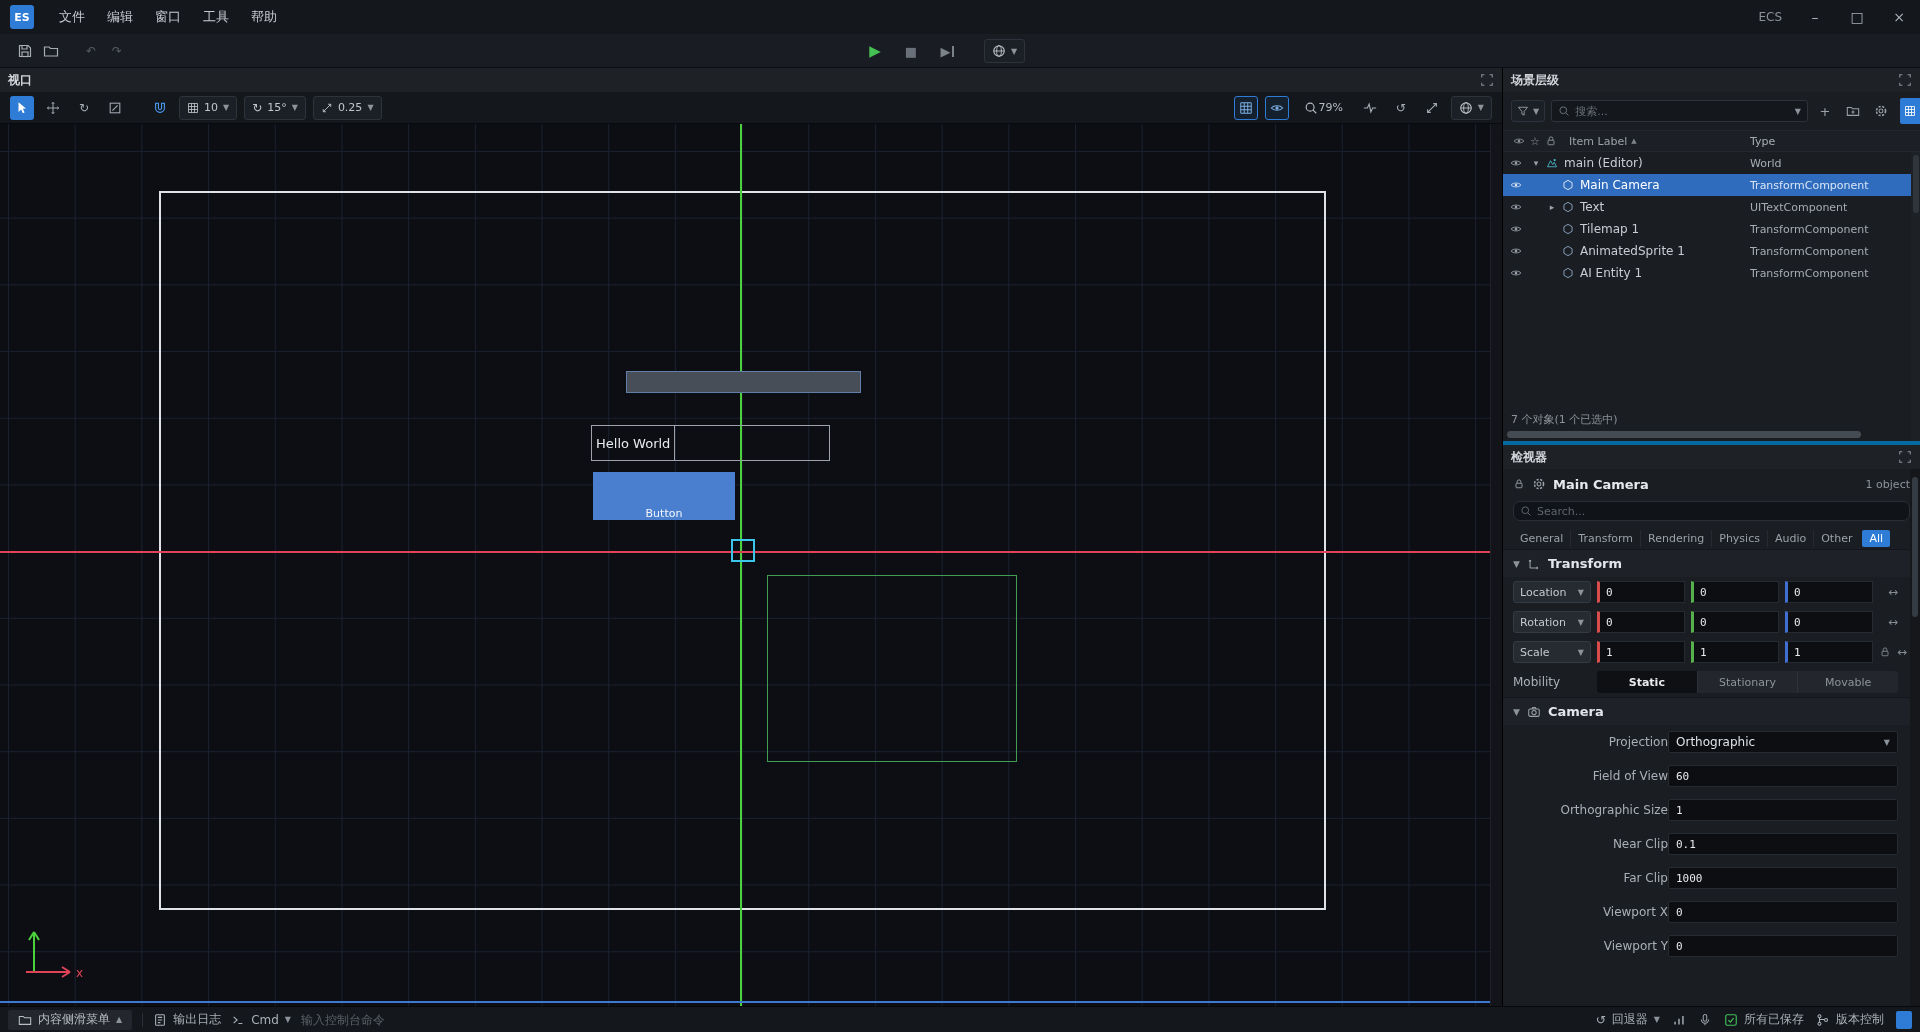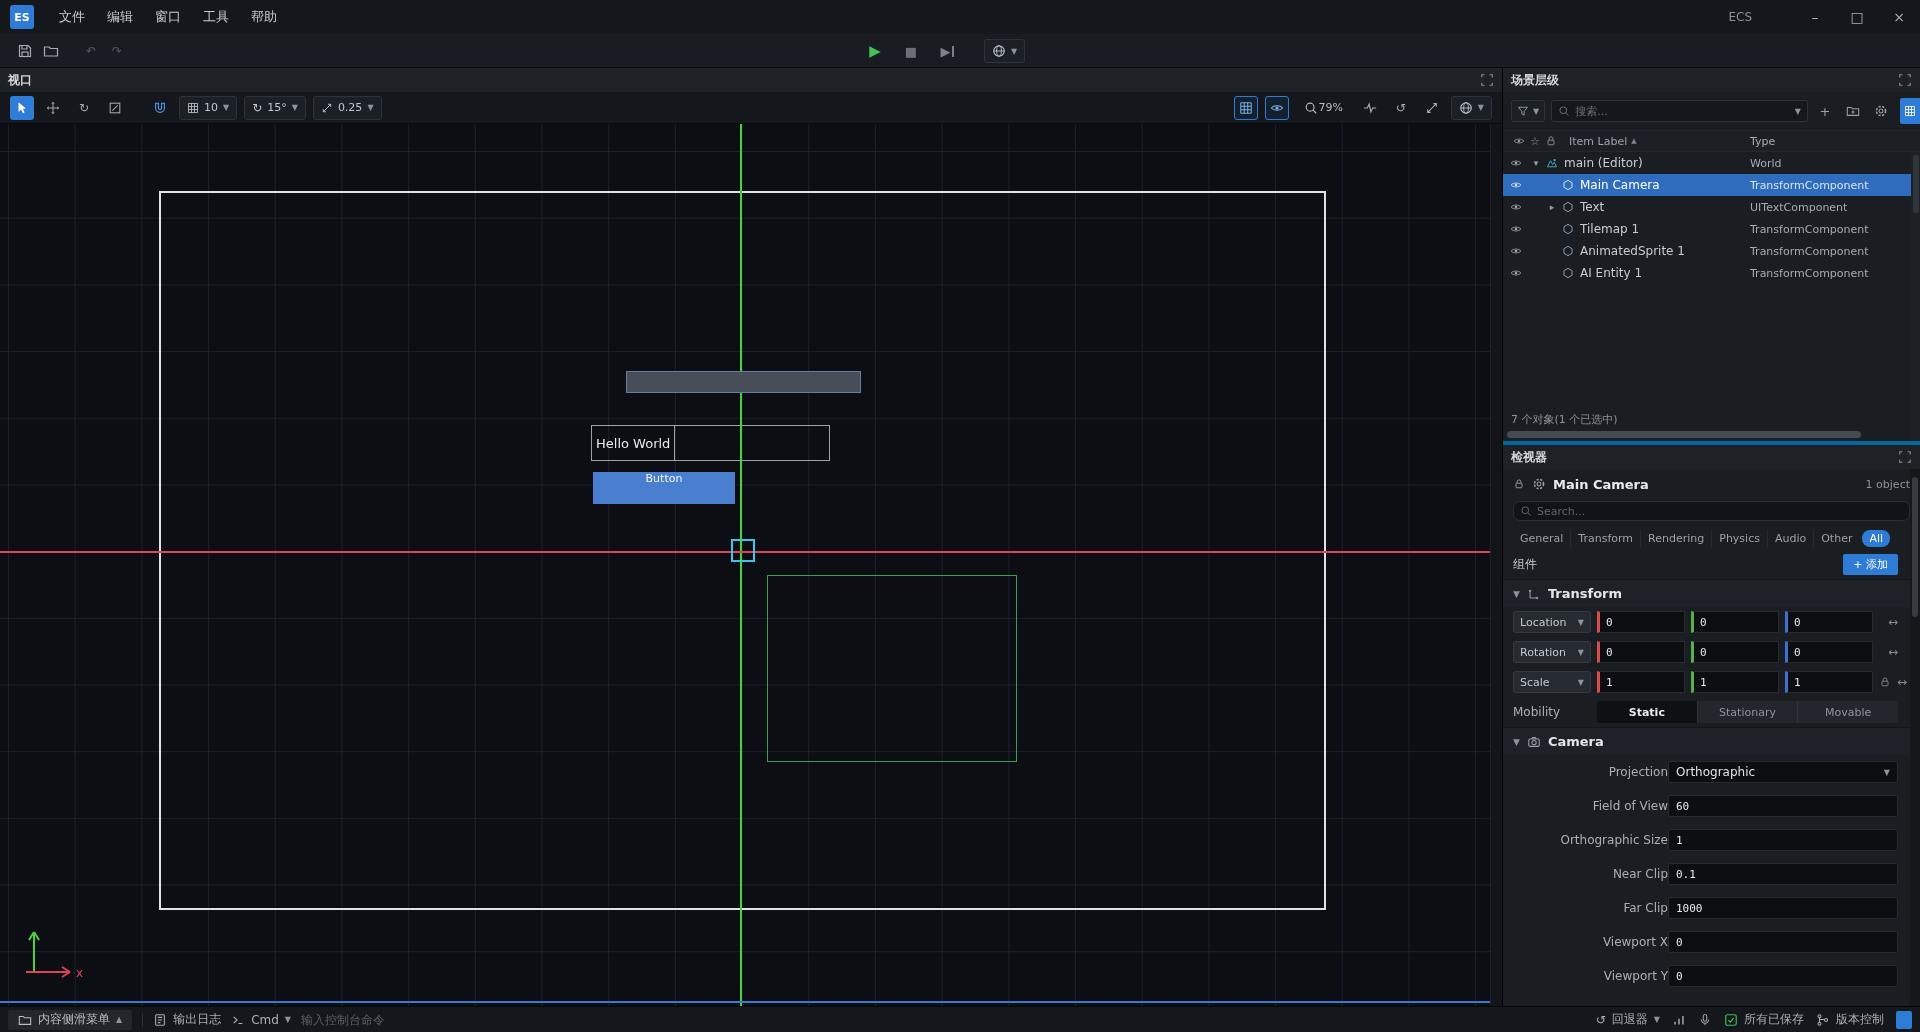--- a/index.html
+++ b/index.html
@@ -16,21 +16,21 @@
   .ic14 { width:14px; height:14px; }
   .ic12 { width:12px; height:12px; }
   .glyph { display:inline-block; line-height:1; }
 
   
   .titlebar { height:34px; background:#14171c; display:flex; align-items:center; padding:0 0 0 10px; flex:none; }
   .logo { width:24px; height:24px; border-radius:3px; background:#2e7cd6; color:#fff; font-weight:bold;
           font-size:11px; display:flex; align-items:center; justify-content:center; margin-right:14px; }
   .menu-item { padding:0 11px; font-size:13px; color:#c6cad0; height:34px; display:flex; align-items:center; }
   .tb-right { margin-left:auto; display:flex; align-items:center; }
-  .ecs-label { color:#8b9099; font-size:12px; margin-right:42px; }
+  .ecs-label { color:#8b9099; font-size:12px; margin-right:12px; }
   .win-btn { width:42px; height:34px; display:flex; align-items:center; justify-content:center; color:#aab0b8; font-size:14px; }
 
   
   .toolbar { height:34px; background:#191c22; border-bottom:1px solid #0a0c0f; display:flex; align-items:center;
              padding:0 12px; position:relative; flex:none; }
   .tbtn { width:26px; height:26px; display:flex; align-items:center; justify-content:center; color:#a7adb5; border-radius:3px; }
   .tbtn.dim { color:#565c64; }
   .center-cluster { position:absolute; left:862px; top:0; height:34px; display:flex; align-items:center; gap:10px; }
   .play { color:#45c054; font-size:15px; }
   .stop { color:#697079; font-size:13px; }
@@ -63,22 +63,22 @@
     background-size:66.7px 66.7px; background-position:8px 0,0 27px; }
   .vstrip { width:12px; background:#121419; border-left:1px solid #1e2127; flex:none; }
 
   .cam-bounds { position:absolute; left:159px; top:67px; width:1167px; height:719px; border:2px solid #dfe2e6; }
   .axis-y { position:absolute; left:740px; top:0; bottom:0; width:2px; background:#4ad13c; }
   .axis-x { position:absolute; top:427px; left:0; right:0; height:2px; background:#e04358; }
   .gray-bar { position:absolute; left:626px; top:247px; width:235px; height:22px; background:#484e57; border:1px solid #5f7ea8; }
   .hello-box { position:absolute; left:591px; top:301px; width:239px; height:36px; border:1px solid #9ea3ab;
                display:flex; align-items:center; padding-left:4px; font-size:13px; color:#e9ebee; }
   .hello-box .inner-edge { position:absolute; left:82px; top:0; bottom:0; width:1px; background:#9ea3ab; }
-  .canvas-button { position:absolute; left:593px; top:348px; width:142px; height:32px; background:#4a7fd0;
-                   display:flex; align-items:flex-start; justify-content:center; font-size:11px; color:#f2f5fa; }
+  .canvas-button { position:absolute; left:593px; top:348px; width:142px; height:48px; background:#4a7fd0;
+                   display:flex; align-items:flex-end; justify-content:center; font-size:11px; color:#f2f5fa; }
   .origin-sq { position:absolute; left:731px; top:415px; width:24px; height:23px; border:2px solid #3bc5e8; }
   .green-rect { position:absolute; left:767px; top:451px; width:250px; height:187px; border:1px solid #3f9e52; }
   .blue-line { position:absolute; left:0; right:0; top:877px; height:2px; background:#3f78d0; }
   .gizmo { position:absolute; left:18px; top:800px; width:80px; height:58px; }
 
   
   .right-panel { width:417px; background:#1a1d22; display:flex; flex-direction:column; flex:none; min-height:0; }
 
   
   .hier { height:377px; display:flex; flex-direction:column; border-bottom:4px solid #0369a1; flex:none; }
@@ -124,21 +124,21 @@
   .obj-name { font-size:13px; font-weight:bold; color:#e6e9ed; }
   .obj-count { margin-left:auto; font-size:11px; color:#8d939b; }
   .insp-search { padding:2px 10px 6px; flex:none; }
   .insp-search .sbox { height:20px; display:flex; align-items:center; gap:5px; padding:0 6px; background:#101317;
                        border:1px solid #2a2e35; border-radius:7px; color:#5f656d; }
   .insp-search input { flex:1; background:transparent; border:none; outline:none; color:#c6cad0; font-size:11px; font-family:inherit; }
   .insp-search input::placeholder { color:#5f656d; }
   .insp-tabs { height:22px; display:flex; align-items:center; padding:0 10px; font-size:11px; color:#9aa1a9; flex:none; }
   .tab { padding:2px 7px; }
   .tab + .tab { border-left:1px solid #262b32; }
-  .tab.active { background:#2e7cd6; color:#fff; border-radius:8px; border-left:none; margin-left:3px; }
+  .tab.active { background:#2e7cd6; color:#fff; border-radius:2px; border-left:none; margin-left:3px; }
   .insp-comp { height:30px; display:flex; align-items:center; justify-content:space-between; padding:0 22px 0 10px; flex:none; }
   .comp-label { font-size:12px; color:#c6cbd1; }
   .add-btn { background:#2e7cd6; color:#fff; font-size:11px; padding:3px 10px; border-radius:2px; }
   .section-head { height:28px; display:flex; align-items:center; gap:7px; padding:0 10px; background:#1e2127;
                   border-top:1px solid #14161b; font-size:13px; font-weight:bold; color:#e2e5e9; flex:none; }
   .section-head .caret { font-size:9px; }
   .vrow { height:30px; display:flex; align-items:center; gap:6px; padding:0 22px 0 10px; flex:none; }
   .vec-label { width:78px; height:22px; background:#262b32; border:1px solid #343a42; border-radius:3px;
                display:flex; align-items:center; justify-content:space-between; padding:0 6px; font-size:11px; color:#c3c8ce; flex:none; }
   .vec-input { width:88px; height:22px; background:#0c0e12; border:1px solid #262b32; border-left:3px solid #888;
@@ -702,24 +702,20 @@
           </div>
         </div>
         <div class="insp-tabs">
           <span class="tab">General</span>
           <span class="tab">Transform</span>
           <span class="tab">Rendering</span>
           <span class="tab">Physics</span>
           <span class="tab">Audio</span>
           <span class="tab">Other</span>
           <span class="tab active">All</span>
-        </div>
-        <div class="insp-comp">
-          <span class="comp-label">组件</span>
-          <span class="add-btn">+ 添加</span>
         </div>
 
         <div class="section-head">
           <span class="caret">▼</span>
           <span class="ic ic14" style="color:#9aa1a9">
               <svg>
                 <use href="#i-axis"></use>
               </svg>
             </span>
           <span>Transform</span>

